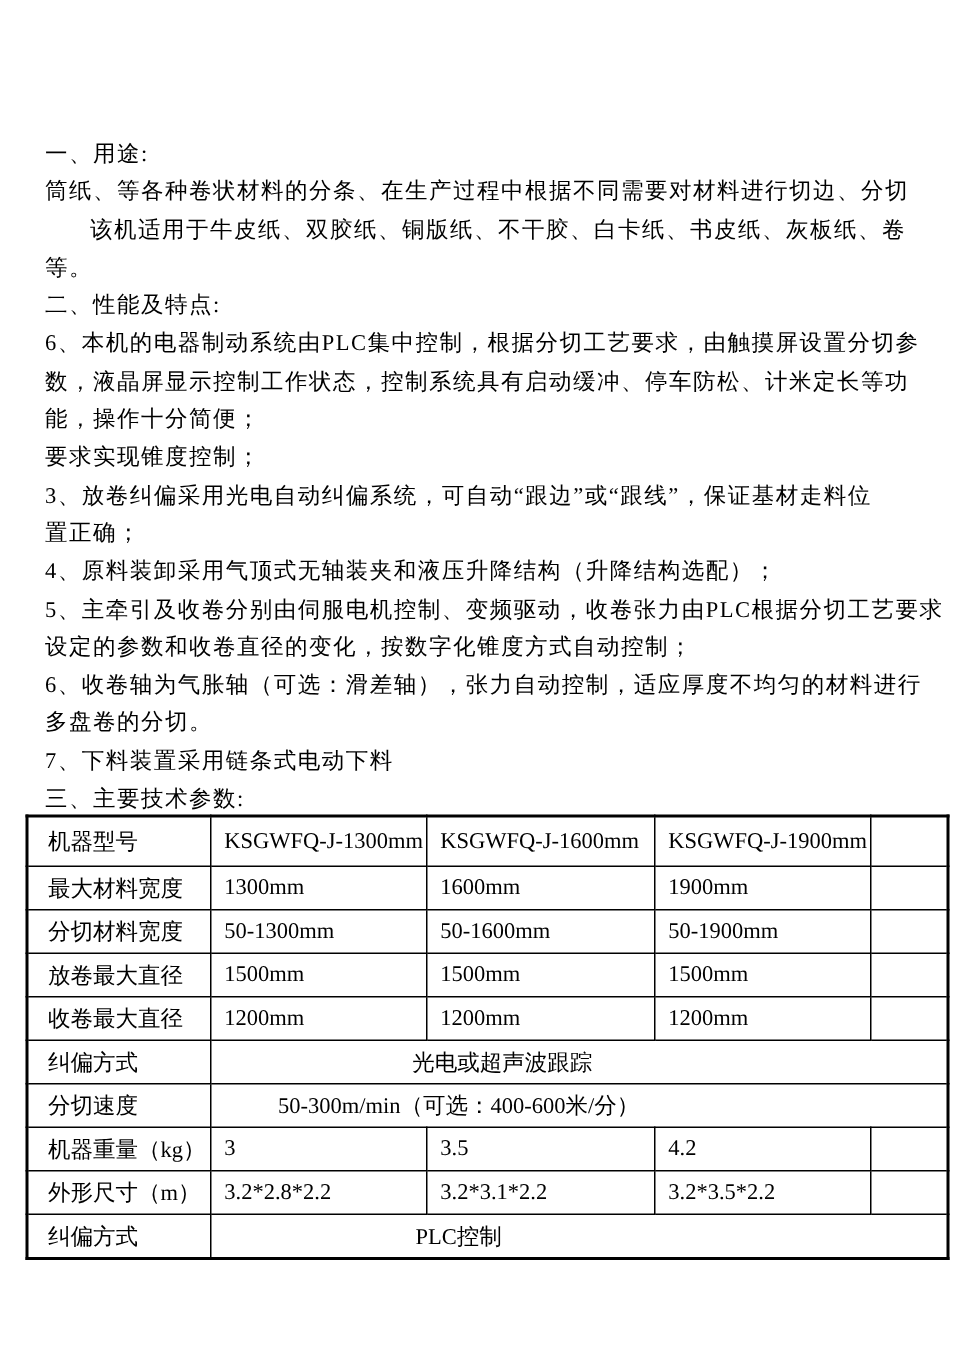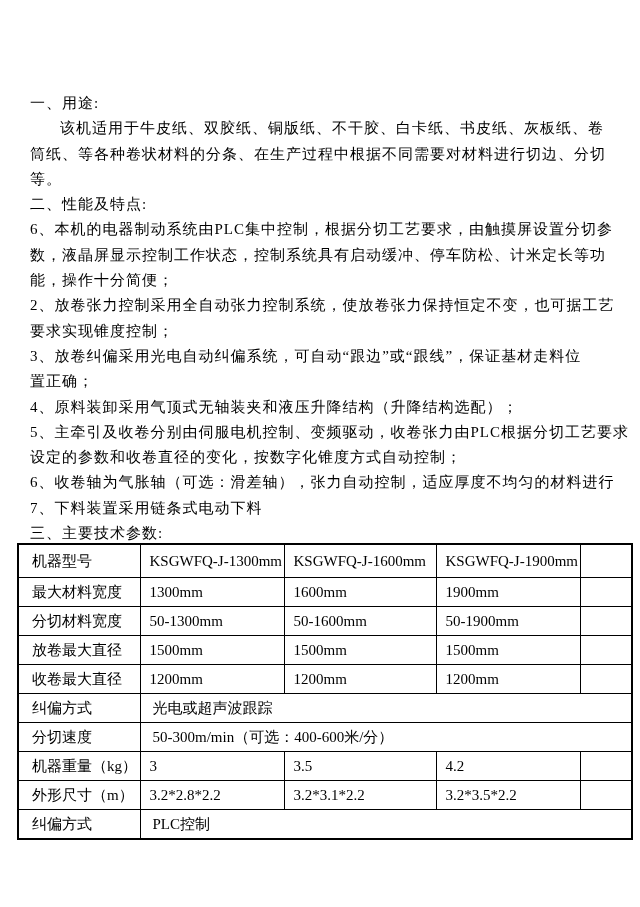--- a/index.html
+++ b/index.html
@@ -46,48 +46,48 @@
     font-size: 15px;
     padding: 0 0 0 9px;
     white-space: nowrap;
     overflow: hidden;
     vertical-align: middle;
   }
   table.spec-table td.label {
     padding-left: 13px;
   }
   table.spec-table td.merged {
-    text-align: left;
+    text-align: center;
     padding-left: 12px;
   }
   table.spec-table td.shift-a { padding-right: 114px; }
   table.spec-table td.shift-b { padding-right: 172px; }
   tr.r-first td { height: 32px; }
   tr.r-norm td { height: 28px; }
 </style>
 </head>
 <body>
 
 <div class="doc">
   <div class="line">一、用途:</div>
+  <div class="line">筒纸、等各种卷状材料的分条、在生产过程中根据不同需要对材料进行切边、分切</div>
   <div class="line indent2">该机适用于牛皮纸、双胶纸、铜版纸、不干胶、白卡纸、书皮纸、灰板纸、卷</div>
-  <div class="line">筒纸、等各种卷状材料的分条、在生产过程中根据不同需要对材料进行切边、分切</div>
   <div class="line">等。</div>
   <div class="line">二、性能及特点:</div>
   <div class="line">6、本机的电器制动系统由PLC集中控制，根据分切工艺要求，由触摸屏设置分切参</div>
   <div class="line">数，液晶屏显示控制工作状态，控制系统具有启动缓冲、停车防松、计米定长等功</div>
   <div class="line">能，操作十分简便；</div>
-  <div class="line">2、放卷张力控制采用全自动张力控制系统，使放卷张力保持恒定不变，也可据工艺</div>
   <div class="line">要求实现锥度控制；</div>
   <div class="line">3、放卷纠偏采用光电自动纠偏系统，可自动“跟边”或“跟线”，保证基材走料位</div>
   <div class="line">置正确；</div>
   <div class="line">4、原料装卸采用气顶式无轴装夹和液压升降结构（升降结构选配）；</div>
   <div class="line">5、主牵引及收卷分别由伺服电机控制、变频驱动，收卷张力由PLC根据分切工艺要求</div>
   <div class="line">设定的参数和收卷直径的变化，按数字化锥度方式自动控制；</div>
   <div class="line">6、收卷轴为气胀轴（可选：滑差轴），张力自动控制，适应厚度不均匀的材料进行</div>
+  <div class="line">多盘卷的分切。</div>
   <div class="line">7、下料装置采用链条式电动下料</div>
   <div class="line">三、主要技术参数:</div>
 </div>
 
 <table class="spec-table">
   <colgroup>
     <col style="width:122px">
     <col style="width:144px">
     <col style="width:152px">
     <col style="width:144px">

